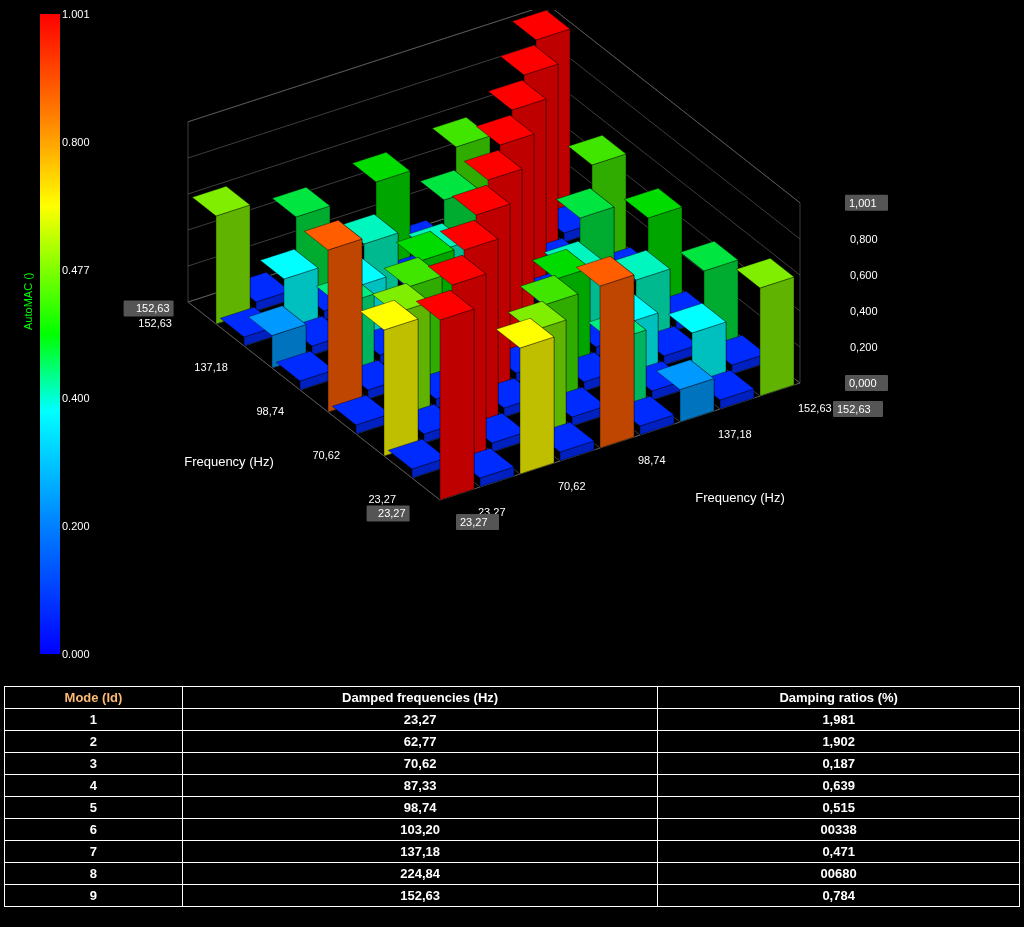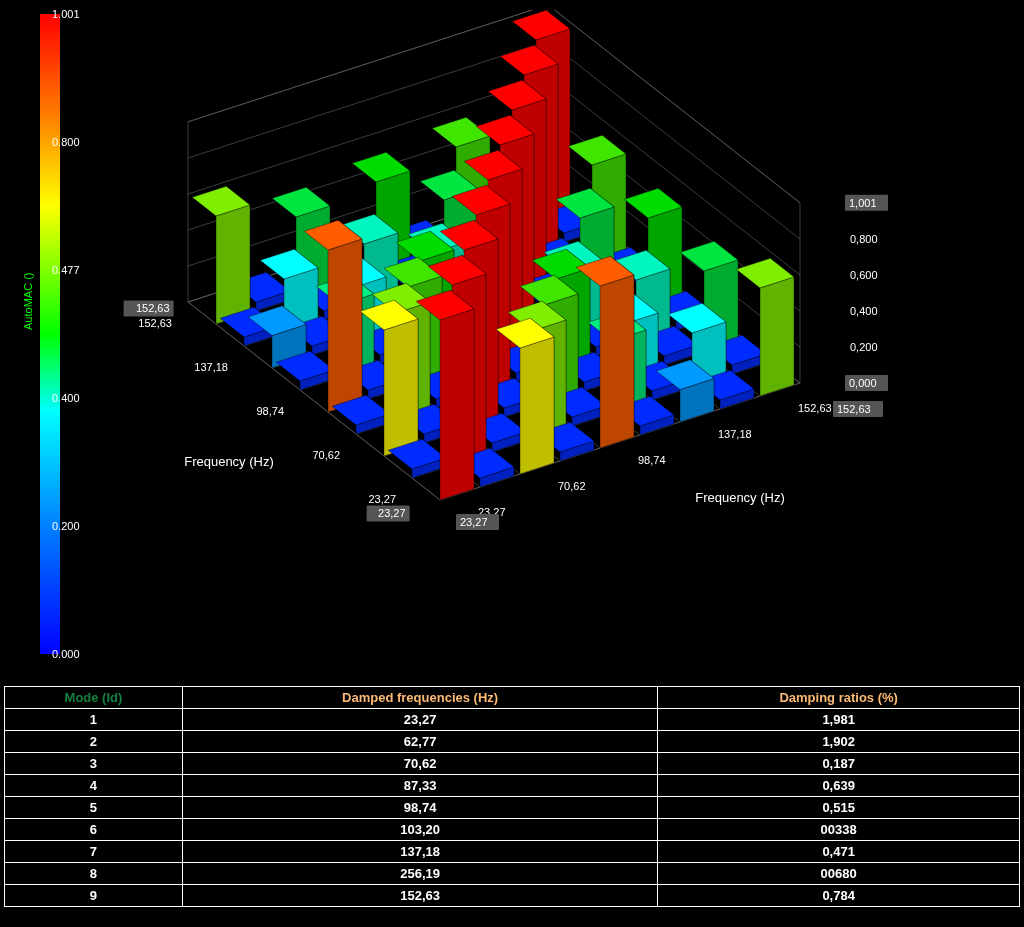--- a/index.html
+++ b/index.html
@@ -35,21 +35,21 @@
       #ff0000 0%,
       #ff7f00 16%,
       #ffff00 30%,
       #00ff00 50%,
       #00ffff 62%,
       #0080ff 80%,
       #0000ff 100%);
   }
   .colorbar-tick {
     position: absolute;
-    left: 22px;
+    left: 32px;
     color: #fff;
     font-size: 11px;
     transform: translateY(-50%);
   }
   .colorbar-label {
     position: absolute;
     left: -2px;
     top: 320px;
     color: #00ff00;
     font-size: 11px;
@@ -94,22 +94,22 @@
     border-collapse: collapse;
     width: 100%;
   }
   th, td {
     border: 1.5px solid #fff;
     text-align: center;
     padding: 3px 0;
     font-size: 13px;
     font-weight: bold;
   }
-  th.mode { color: #15803d; text-align: center; }
-  th.green { color: #fdba74; }
+  th.mode { color: #fdba74; text-align: center; }
+  th.green { color: #ffffff; }
   td { color: #fff; font-weight: bold; }
 </style>
 </head>
 <body>
 
 <div class="chart-area">
   <div class="colorbar-container">
     <div class="colorbar"></div>
     <div class="colorbar-label">AutoMAC ()</div>
     <div class="colorbar-tick" style="top:0%">1.001</div>
@@ -473,21 +473,21 @@
           <td>103,20</td>
           <td>00338</td>
         </tr>
         <tr>
           <td>7</td>
           <td>137,18</td>
           <td>0,471</td>
         </tr>
         <tr>
           <td>8</td>
-          <td>256,19</td>
+          <td>224,84</td>
           <td>00680</td>
         </tr>
         <tr>
           <td>9</td>
           <td>152,63</td>
           <td>0,784</td>
         </tr>
       </tbody>
   </table>
 </div>

